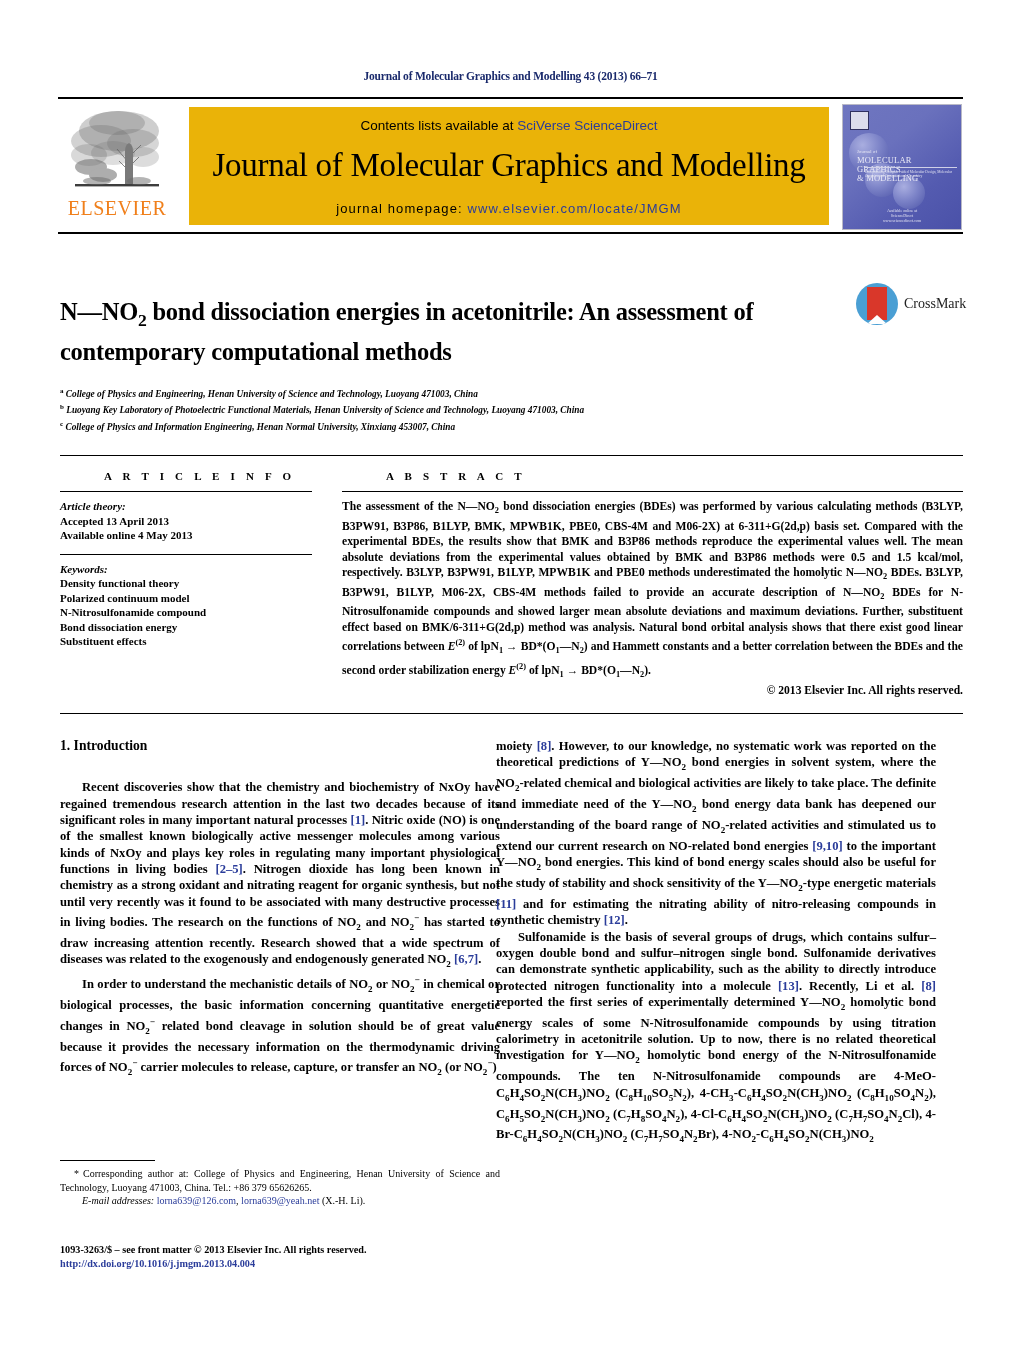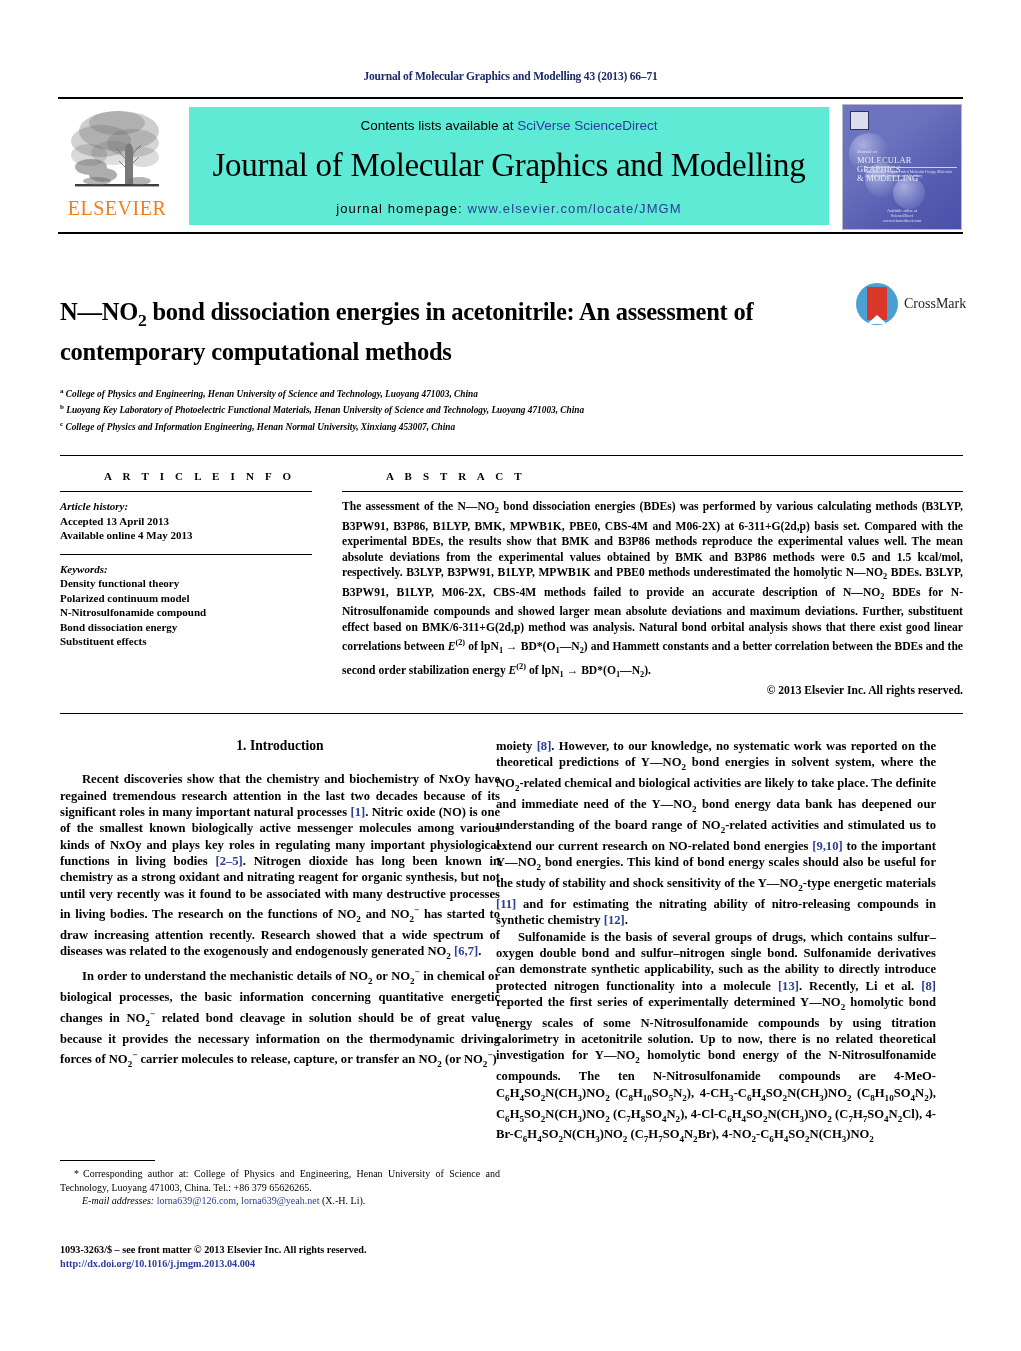--- a/index.html
+++ b/index.html
@@ -64,21 +64,21 @@
     letter-spacing: 0.5px;
     color: #f07f1a;
     line-height: 1;
     margin-top: 1px;
   }
   .banner {
     position: absolute;
     left: 131px; top: 8px;
     width: 640px;
     height: 118px;
-    background: #5eead4;
+    background: #eab308;
   }
   .banner .contents {
     text-align: center;
     font-family: "Liberation Sans", sans-serif;
     font-size: 13.5px;
     padding-top: 11px;
     color: #000;
   }
   .banner .contents a {
     color: #2a3c9a;
@@ -313,22 +313,22 @@
     line-height: 16.35px;
     text-align: justify;
     color: #000;
   }
   .col.left  { left: 60px; }
   .col.right { left: 496px; }
   .col h2 {
     font-family: "Liberation Serif", serif;
     font-weight: bold;
     font-size: 13.6px;
-    margin: 0 0 17px 0;
-    text-align: center;
+    margin: 0 0 25px 0;
+    text-align: left;
   }
   .col p { margin: 0; text-indent: 22px; }
   .ref { color: #2a3c9a; }
   .nowrap { white-space: nowrap; }
 
   
   .footnote {
     position: absolute;
     left: 60px; top: 1160px;
     width: 440px;
@@ -442,21 +442,21 @@
     <div><sup>a</sup> <span>College of Physics and Engineering, Henan University of Science and Technology, Luoyang 471003, China</span></div>
     <div><sup>b</sup> <span>Luoyang Key Laboratory of Photoelectric Functional Materials, Henan University of Science and Technology, Luoyang 471003, China</span></div>
     <div><sup>c</sup> <span>College of Physics and Information Engineering, Henan Normal University, Xinxiang 453007, China</span></div>
   </div>
 
   <div class="sec-rule-top"></div>
 
   <div class="info-col">
     <div class="hdr-label">A R T I C L E   I N F O</div>
     <div class="rule"></div>
-    <div class="it">Article history:</div>
+    <div class="it">Article theory:</div>
     <div class="ln">Accepted 13 April 2013</div>
     <div class="ln">Available online 4 May 2013</div>
     <div class="rule2"></div>
     <div class="it">Keywords:</div>
     <div class="ln">Density functional theory</div>
     <div class="ln">Polarized continuum model</div>
     <div class="ln">N-Nitrosulfonamide compound</div>
     <div class="ln">Bond dissociation energy</div>
     <div class="ln">Substituent effects</div>
   </div>

